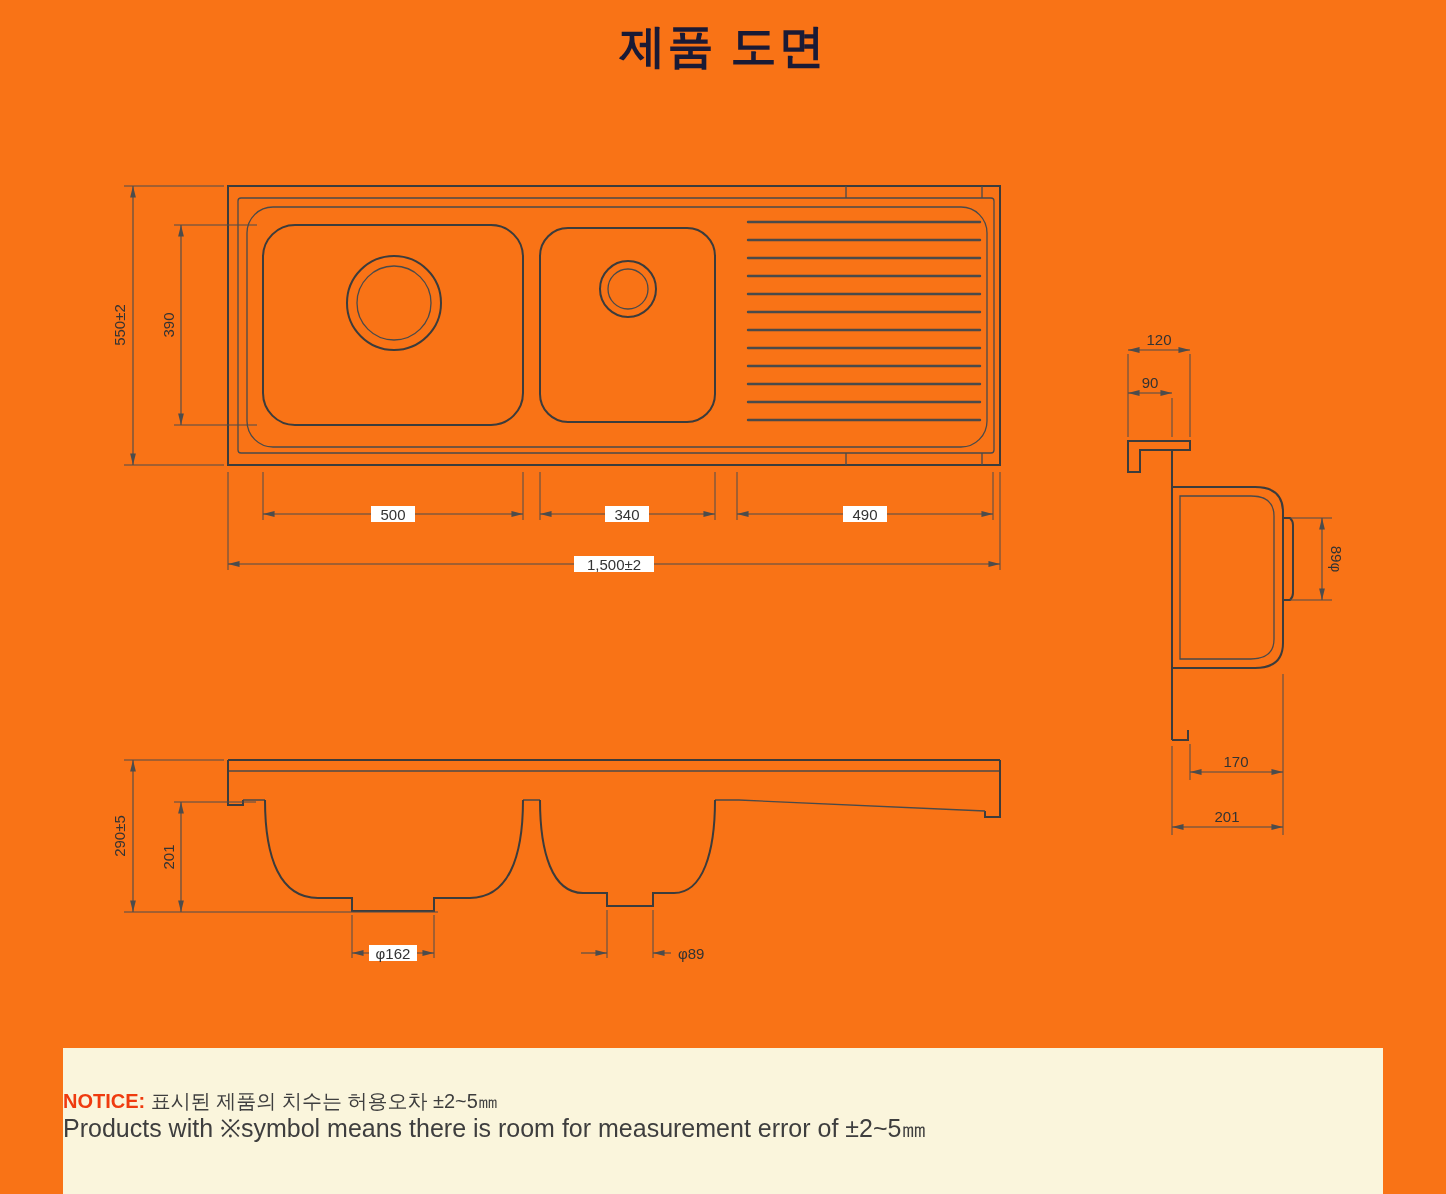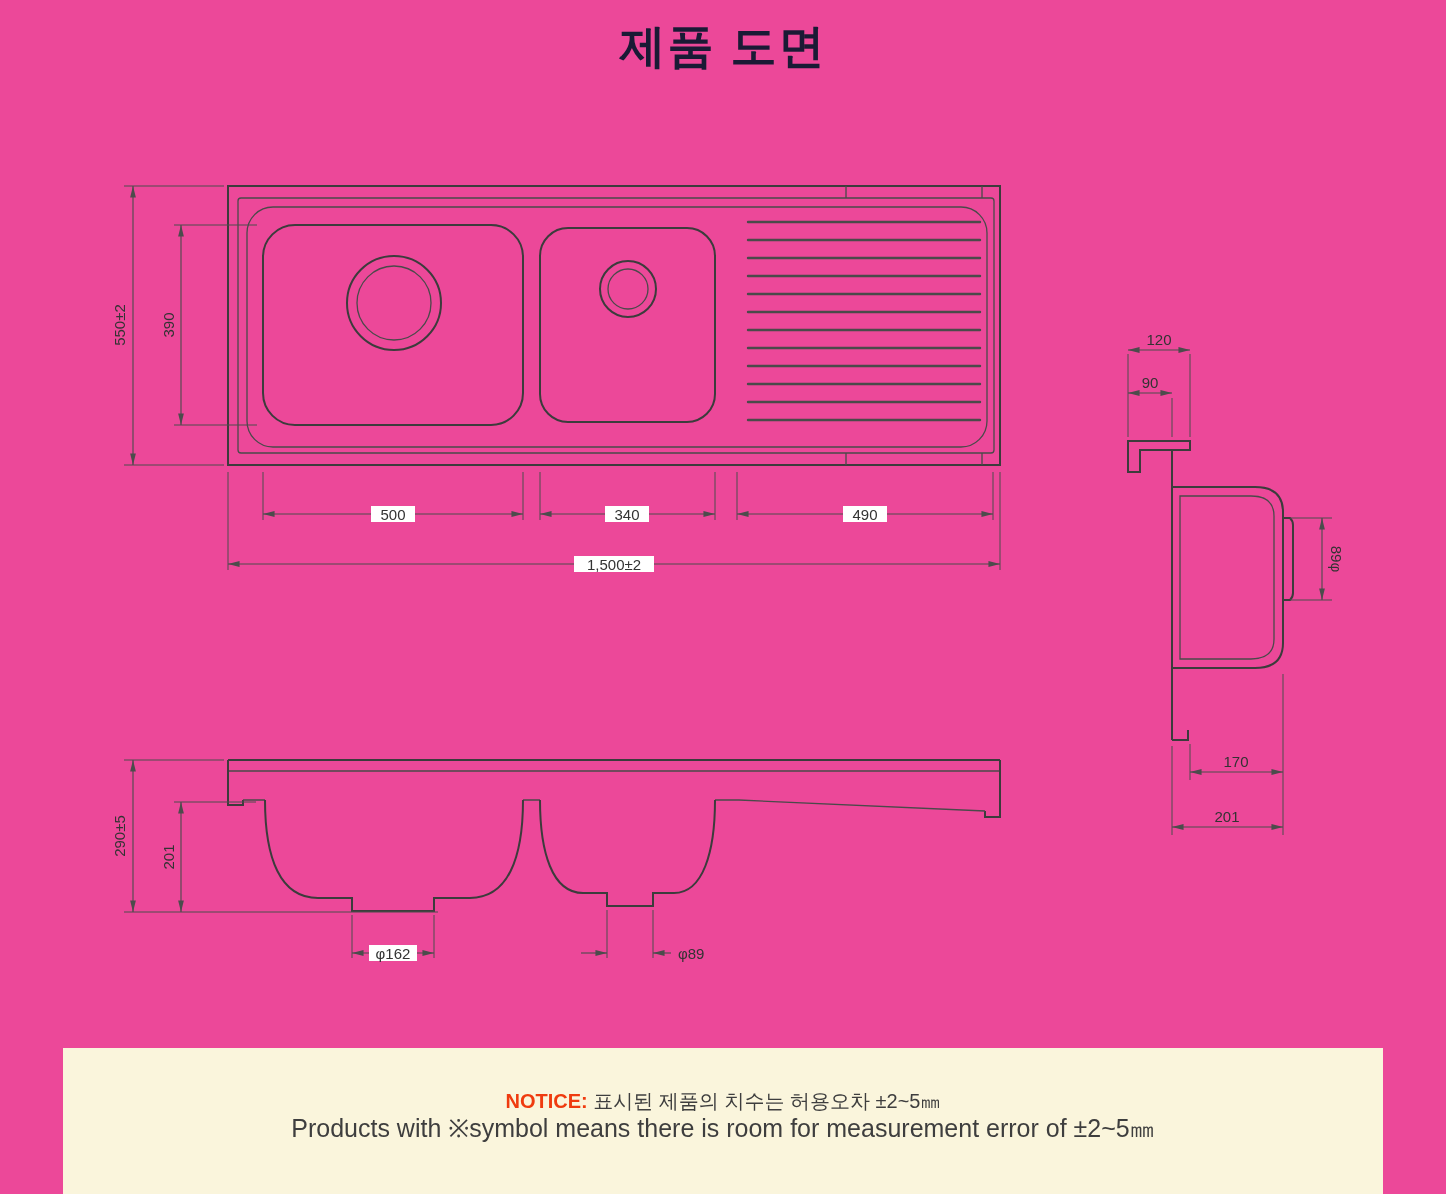--- a/index.html
+++ b/index.html
@@ -1,38 +1,38 @@
 <!DOCTYPE html>
 <html><head>
 <meta charset="utf-8">
 <style>
   * { margin:0; padding:0; box-sizing:border-box; }
   body { background:#ffffff; font-family:"Liberation Sans", sans-serif; }
-  .page { position:relative; width:1446px; height:1194px; background:#ec4899; overflow:hidden; }
+  .page { position:relative; width:1446px; height:1194px; background:#f97316; overflow:hidden; }
   .title {
     position:absolute; top:16px; left:0; width:100%;
     text-align:center; font-size:46px; font-weight:700;
     color:#1a1a35; letter-spacing:2px;
     font-family:"Liberation Sans", sans-serif;
   }
   svg.drawing { position:absolute; top:0; left:0; }
   
   .obj      { fill:none; stroke:#3c3c3c; stroke-width:2; }
   .obj-thin { fill:none; stroke:#4a4a4a; stroke-width:1.3; }
   .rib      { stroke:#4a4a4a; stroke-width:2.4; stroke-linecap:round; }
   .dim      { stroke:#4c4c4c; stroke-width:1.1; fill:none; }
   .ext      { stroke:#4c4c4c; stroke-width:1;   fill:none; }
   .dim-text { font-family:"Liberation Sans", sans-serif; font-size:15px; fill:#333333;
               text-anchor:middle; dominant-baseline:central; }
   .dim-text.start { text-anchor:start; }
   .dim-bg   { fill:#ffffff; }
   
   .notice {
     position:absolute; left:63px; top:1048px; width:1320px; height:146px;
-    background:#faf5dc; text-align:center; padding-top:40px;
+    background:#faf5dc; padding-top:40px;
   }
   .notice p { font-size:20px; color:#3e3e3e; line-height:27px; }
   .notice p.en { font-size:25px; }
   .notice .notice-label { color:#ef3b0f; font-weight:700; }
 </style>
 </head>
 <body>
 
 <div class="page">
 

